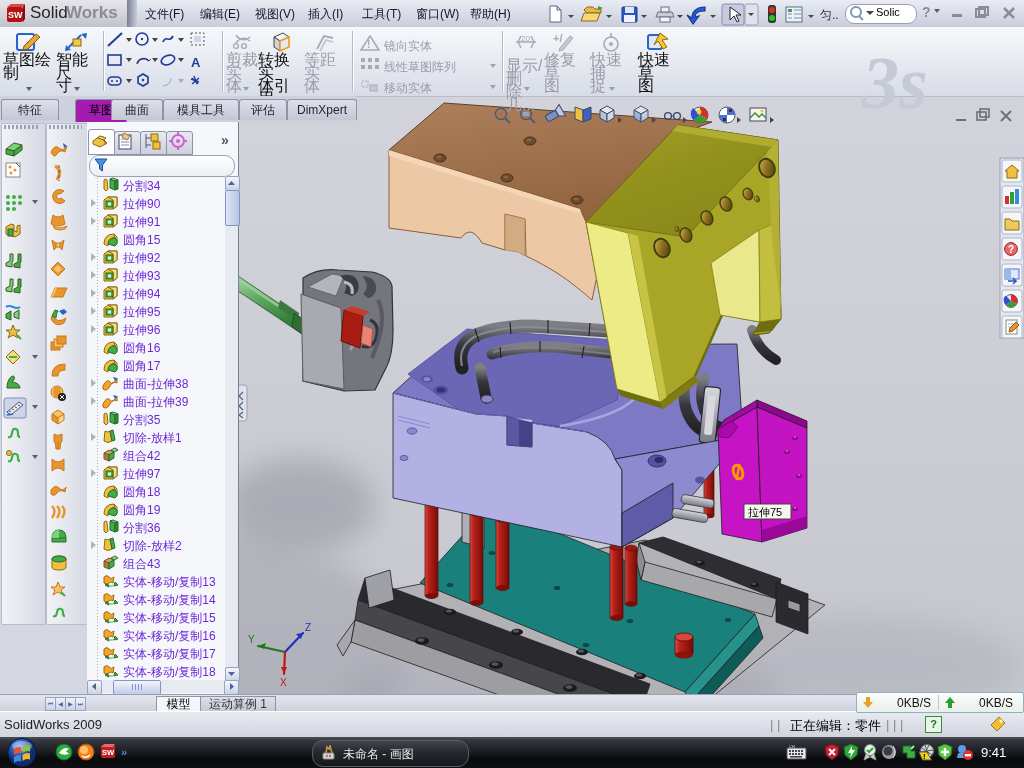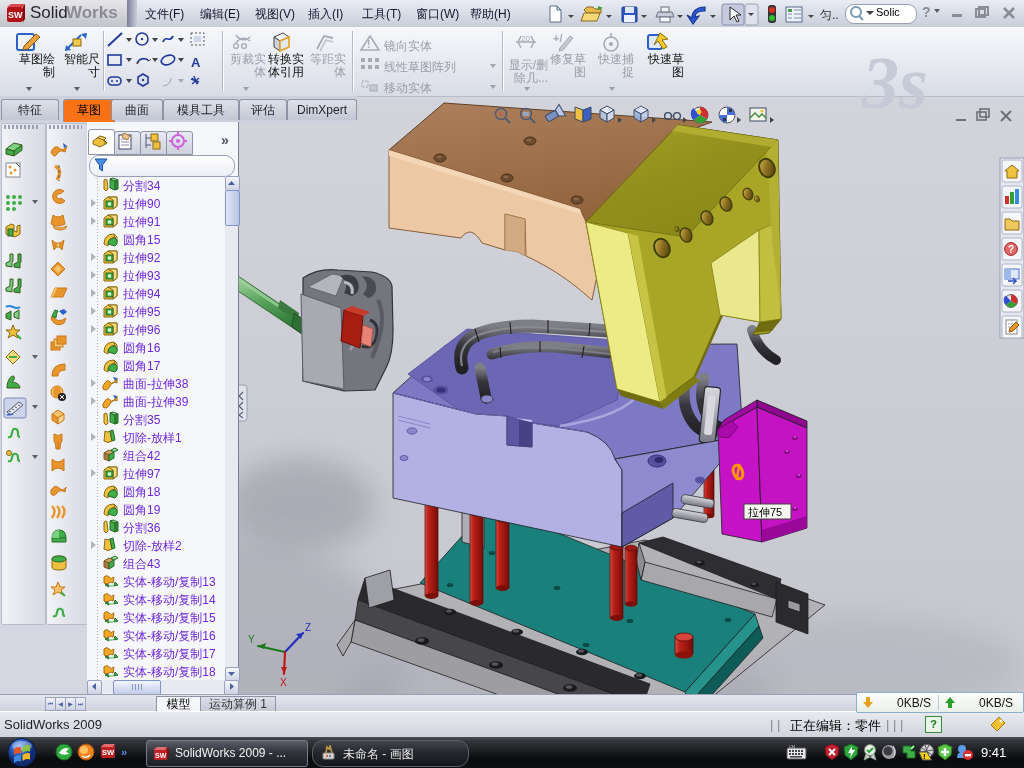--- a/index.html
+++ b/index.html
@@ -1,19 +1,19 @@
 <!DOCTYPE html>
 <html><head><meta charset="utf-8"><style>
 html,body{margin:0;padding:0}
 body{width:1024px;height:768px;overflow:hidden;font-family:"Liberation Sans",sans-serif;font-size:12px}
 #root{position:relative;width:1024px;height:768px;background:#d6d9e2}
 .a{position:absolute}
 .dis{color:#9b9ca8}
 .en{color:#111}
-.cmlbl{text-align:right;line-height:13px;font-size:12px}
+.cmlbl{text-align:left;line-height:13px;font-size:16px}
 .sep{position:absolute;top:4px;height:60px;width:1px;background:#b4b8c6;border-right:1px solid #fff}
 .tab{position:absolute;top:3px;height:20px;line-height:21px;text-align:center;font-size:12px;color:#26282e;background:linear-gradient(#dde0e9,#c3c7d4);border:1px solid #8e93a6;border-bottom:none;border-radius:3px 3px 0 0}
 .dn{display:inline-block;width:0;height:0;border-left:3px solid transparent;border-right:3px solid transparent;border-top:4px solid #5a5e6e;vertical-align:middle}
 .trow{position:absolute;left:0;height:18px;width:150px;white-space:nowrap}
 .trow span.t{font-size:12px;color:#6d28d9;position:absolute;left:36px;top:2px}
 .exp{position:absolute;left:4px;top:5px;width:0;height:0;border-top:4px solid transparent;border-bottom:4px solid transparent;border-left:5px solid #b0b2bc}
 </style></head>
 <body>
 <div id="root">
 
@@ -548,21 +548,21 @@
 
   <svg class="a" style="left:646px;top:4px" width="24" height="22" viewBox="0 0 24 22">
         <rect x="2" y="4" width="14" height="14" rx="2" fill="#dfe8f6" stroke="#2a62c8" stroke-width="2"></rect>
         <path d="M14 2 l8 6 -6 1 5 7 -4 2 -5 -8 -4 4 z" fill="#f6c828" stroke="#8a6a10"></path>
       </svg>
   <div class="a cmlbl en" style="left:638px;top:26px;width:46px">快速草<br>图</div>
 </div>
 
 <div class="a" style="left:0;top:96px;width:357px;height:26px;background:#cdd1de">
   <div class="tab" style="left:1px;width:56px">特征</div>
-  <div class="tab" style="left:63px;width:50px;background:#f97316;color:#000;height:23px">草图</div>
+  <div class="tab" style="left:75px;width:50px;background:#a21caf;color:#000;height:23px">草图</div>
   <div class="tab" style="left:111px;width:50px">曲面</div>
   <div class="tab" style="left:163px;width:74px">模具工具</div>
   <div class="tab" style="left:239px;width:46px">评估</div>
   <div class="tab" style="left:287px;width:68px">DimXpert</div>
 </div>
 
 <div id="lefttools" class="a" style="left:0;top:122px;width:87px;height:572px;background:#d4d7e2">
   <div class="a" style="left:1px;top:1px;width:43px;height:500px;background:linear-gradient(90deg,#f2f3f7,#d6d9e3);border:1px solid #b8bcca;border-radius:2px"></div>
   <div class="a" style="left:46px;top:1px;width:40px;height:500px;background:linear-gradient(90deg,#f2f3f7,#d6d9e3);border:1px solid #b8bcca;border-radius:2px"></div>
   <div class="a" style="left:4px;top:3px;width:36px;height:4px;background:repeating-linear-gradient(90deg,#9aa0b2 0 2px,transparent 2px 4px)"></div>
@@ -1113,29 +1113,20 @@
 <circle cx="9" cy="9" r="8" fill="#2faa3c" stroke="#1a6a24"></circle>
         <path d="M4 10 q5 -7 10 -4 q-2 1 -3 3 q2 0 3 2 q-6 2 -10 -1 z" fill="#fff"></path>
 <circle cx="31" cy="9" r="8" fill="#f08020" stroke="#a05010"></circle>
         <circle cx="29" cy="7" r="4" fill="#ffc060"></circle>
         <path d="M27 13 q4 3 8 -1" stroke="#fff" stroke-width="1.5" fill="none"></path>
 <rect x="46" y="2" width="14" height="13" rx="2" fill="#c02024"></rect>
         <path d="M46 4 l3 -3 11 0 -2 3 z" fill="#e06a6e"></path>
         <text x="47" y="12" font-size="7.5" font-weight="bold" fill="#fff">SW</text>
 <text x="66" y="13" font-size="11" font-weight="bold" fill="#4a8ae0">»</text>
       </svg>
-<div class="a" style="left:146px;top:3px;width:160px;height:25px;background:linear-gradient(#5a5e68,#32343c 45%,#1e2026);border:1px solid #787c88;border-radius:3px">
-<svg class="a" style="left:6px;top:4px" width="17" height="16" viewBox="0 0 17 16">
-          <rect x="1" y="3" width="13" height="12" rx="1" fill="#c02024"></rect>
-          <path d="M1 5 l3 -3 10 0 -2 3 z" fill="#e06a6e"></path>
-          <path d="M14 5 l2 -3 0 9 -2 3 z" fill="#7c0d10"></path>
-          <text x="2" y="13" font-size="7" font-weight="bold" fill="#fff">SW</text>
-        </svg>
-<span class="a" style="left:28px;top:5px;color:#f2f2f2;font-size:12px">SolidWorks 2009 - ...</span>
-      </div>
 <div class="a" style="left:312px;top:3px;width:155px;height:25px;background:linear-gradient(#43454d,#26282e 45%,#16181c);border:1px solid #5a5e68;border-radius:11px">
 <svg class="a" style="left:8px;top:4px" width="16" height="16" viewBox="0 0 16 16">
           <rect x="2" y="8" width="11" height="6" rx="1" fill="#d8d4c8" stroke="#888"></rect>
           <path d="M5 8 l1 -6 2 2 1 -3 2 7" stroke="#c09a40" stroke-width="1.6" fill="none"></path>
           <circle cx="6" cy="11" r="1" fill="#d04040"></circle>
           <circle cx="9" cy="11" r="1" fill="#4060d0"></circle>
         </svg>
 <span class="a" style="left:30px;top:5px;color:#e8e8e8;font-size:12px">未命名 - 画图</span>
       </div>
 <svg class="a" style="left:786px;top:7px" width="22" height="17" viewBox="0 0 22 17">

